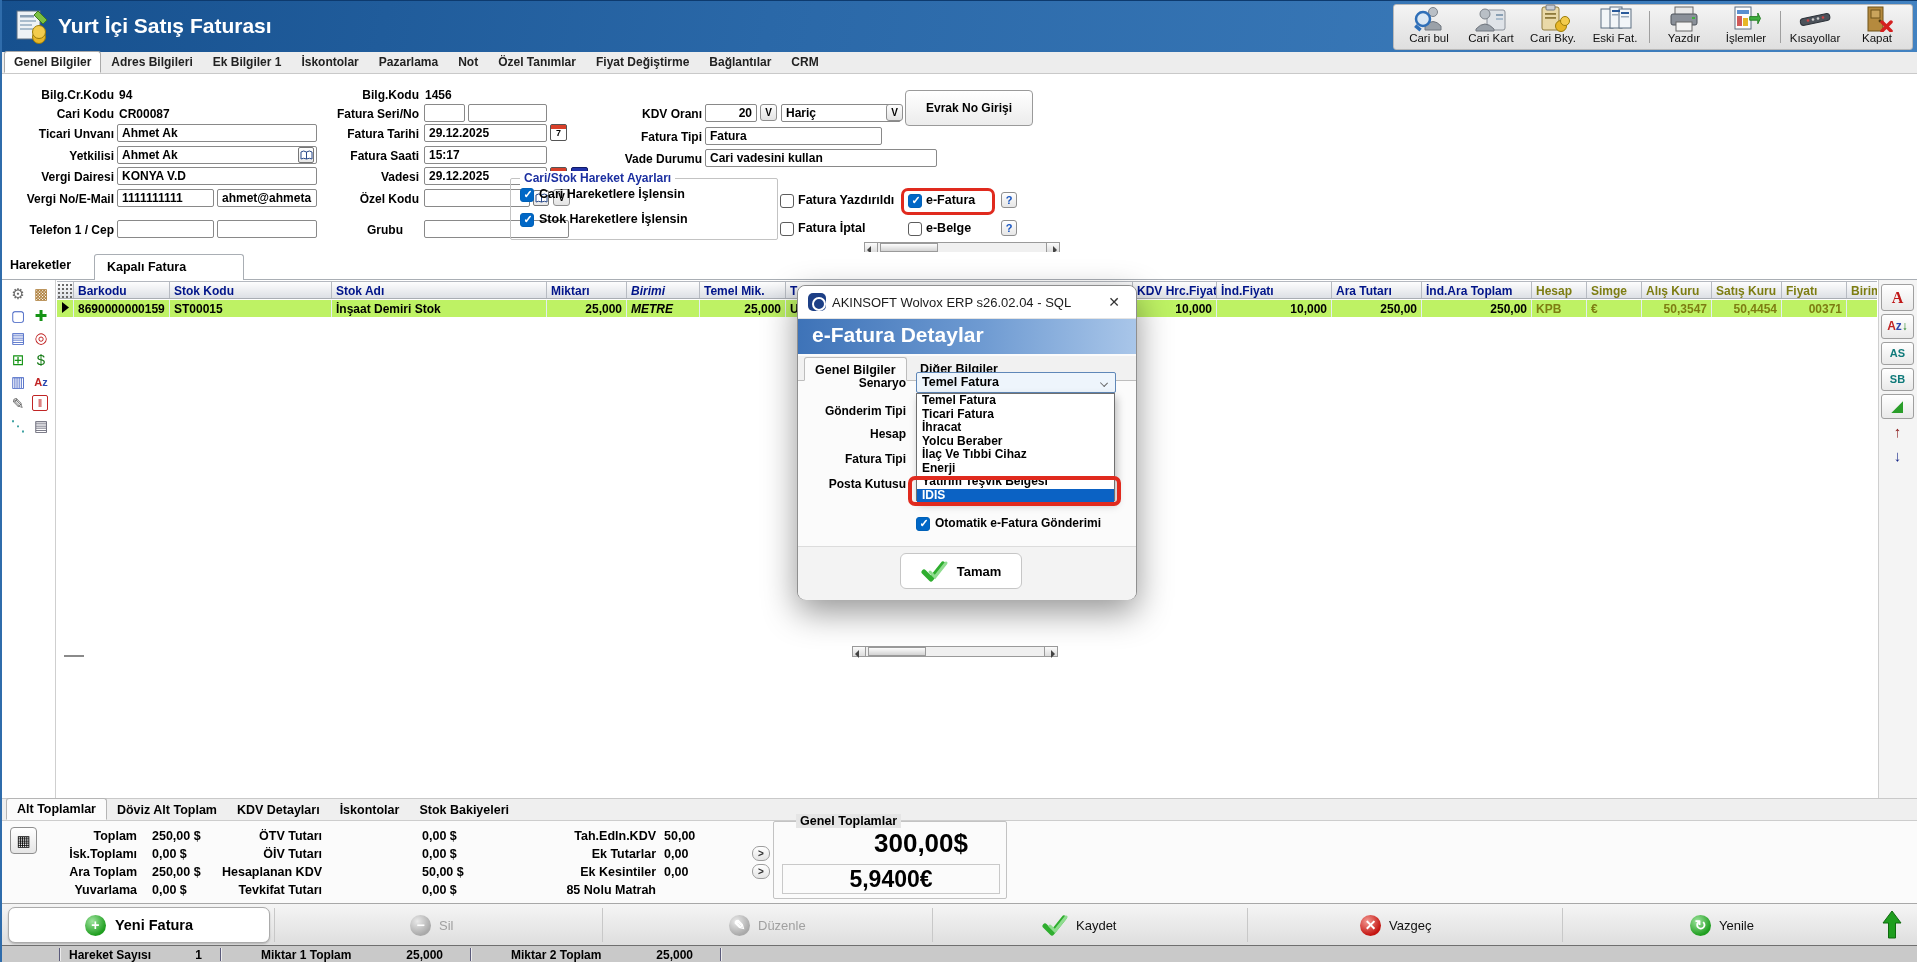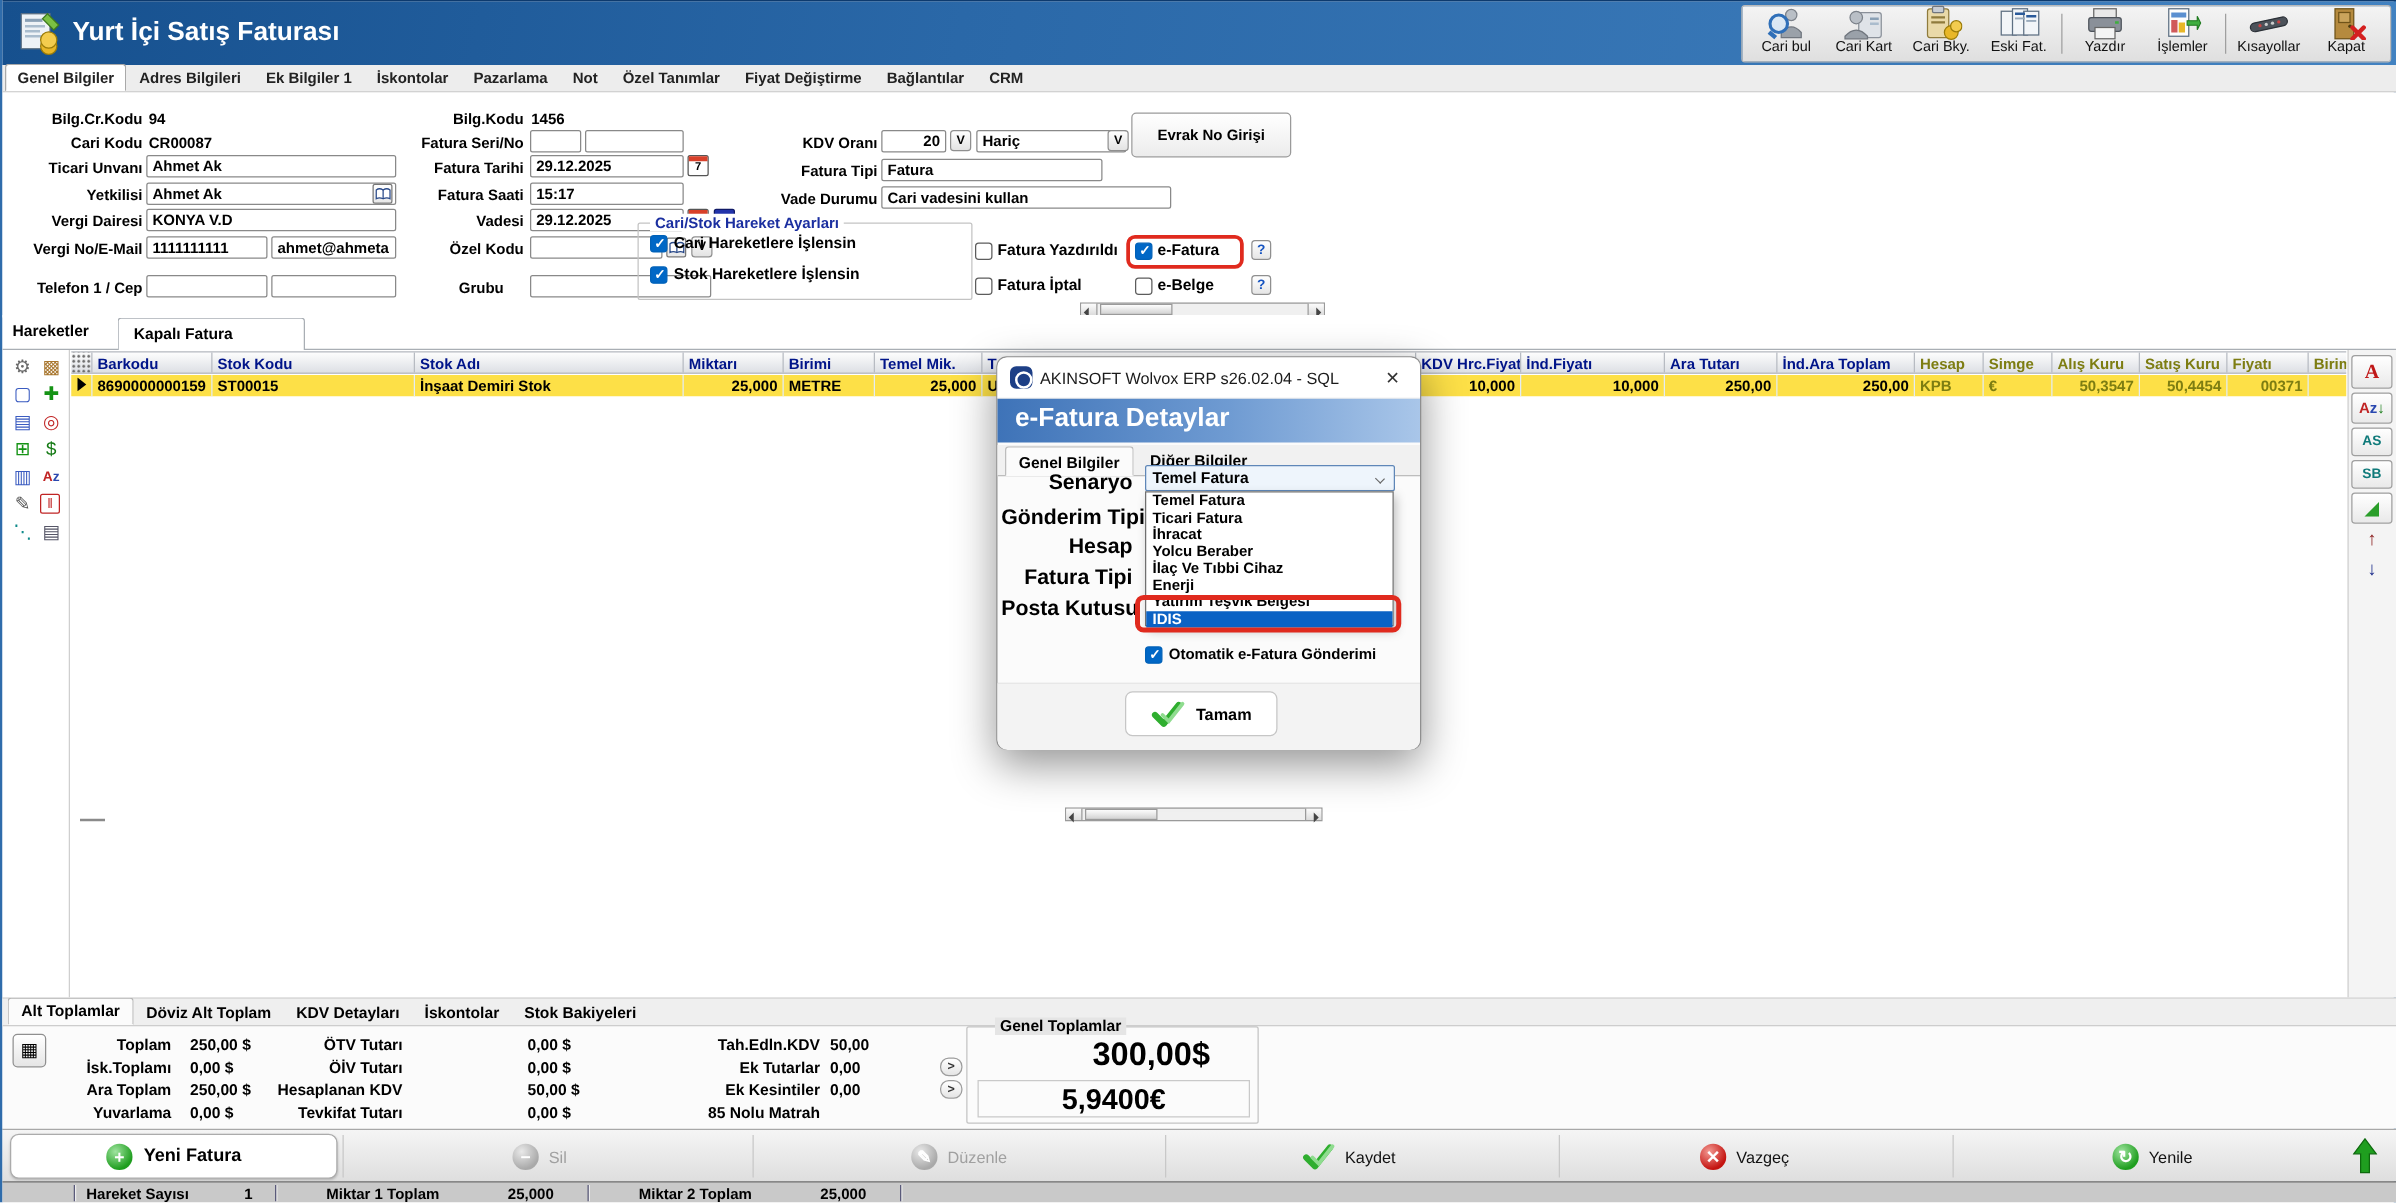--- a/index.html
+++ b/index.html
@@ -78,29 +78,29 @@
   .htab { position:absolute; left:92px; top:2px; width:150px; height:26px; background:#fff; border:1px solid #a9aeb4;
     border-bottom:none; border-radius:3px 3px 0 0; font-size:12.5px; font-weight:bold; padding:5px 0 0 12px; }
 
   
   .leftrail { position:absolute; left:0; top:280px; width:54px; height:518px; background:#fff; border-right:1px solid #cfcfcf; }
   .rico { position:absolute; width:18px; height:18px; font-size:15px; line-height:18px; text-align:center; cursor:default; }
 
   
   .thead { position:absolute; left:55px; top:281px; width:1820px; height:18px; display:flex;
     background:linear-gradient(#fdfdfd,#dde0e5); border-top:1px solid #b4b8bf; border-bottom:1px solid #a9adb4; }
-  .trow { position:absolute; left:55px; top:300px; width:1820px; height:17px; display:flex; background:#fde047; }
+  .trow { position:absolute; left:55px; top:300px; width:1820px; height:17px; display:flex; background:#bef264; }
   .th { font-size:12px; font-weight:bold; color:#001489; padding:2px 4px 0 4px; border-right:1px solid #b7bbc2;
     white-space:nowrap; overflow:hidden; }
   .td { font-size:12px; font-weight:bold; color:#000; padding:2px 4px 0 4px; border-right:1px solid #e4ecf3;
     white-space:nowrap; overflow:hidden; }
   .ra { text-align:right; }
   .ol { color:#7d7d12; }
   .t0{flex:0 0 17px;} .t1{flex:0 0 96px;} .t2{flex:0 0 162px;} .t3{flex:0 0 215px;} .t4{flex:0 0 80px;}
-  .t5{flex:0 0 73px;} .t6{flex:0 0 86px;} .t7{flex:0 0 347px;} .t8{flex:0 0 84px;} .t9{flex:0 0 115px;}
+  .t5{flex:0 0 73px;font-style:italic;} .t6{flex:0 0 86px;} .t7{flex:0 0 347px;} .t8{flex:0 0 84px;} .t9{flex:0 0 115px;}
   .t10{flex:0 0 90px;} .t11{flex:0 0 110px;} .t12{flex:0 0 55px;} .t13{flex:0 0 55px;} .t14{flex:0 0 70px;}
   .t15{flex:0 0 70px;} .t16{flex:0 0 65px;} .t17{flex:0 0 30px; border-right:none;}
   .mark-dots { background-image:radial-gradient(#6a6a6a 1px, transparent 1.2px); background-size:4px 4px; background-position:4px 5px; }
 
   
   .siderail { position:absolute; left:1876px; top:280px; width:39px; height:518px; background:#f4f4f4; border-left:1px solid #cfcfcf; }
   .srbtn { position:absolute; left:2px; width:33px; background:linear-gradient(#ffffff,#e9e9e9); border:1px solid #9f9f9f;
     border-radius:3px; text-align:center; font-weight:bold; cursor:default; }
 
   
@@ -113,21 +113,21 @@
   .dlg-logo::after { content:""; position:absolute; left:4px; top:4px; width:10px; height:10px; border:2px solid #fff; border-radius:50%; }
   .dlg-close { position:absolute; right:8px; top:5px; width:28px; height:23px; text-align:center; line-height:23px;
     font-size:14px; color:#333; border-radius:4px; }
   .dlg-header { position:absolute; left:0; top:33px; width:100%; height:35px;
     background:linear-gradient(90deg,#3e73b8 0%,#6f9bd2 55%,#a9c6e9 100%); }
   .dlg-header span { position:absolute; left:14px; top:4px; font-size:21px; font-weight:bold; color:#fff; }
   .dlg-tabs { position:absolute; left:0; top:70px; width:100%; height:25px; border-bottom:1px solid #bdbdbd; background:#f1f1f1; }
   .dtab { position:absolute; top:1px; height:24px; font-size:12.5px; font-weight:bold; padding:5px 10px 0 10px; }
   .dtab.active { left:6px; background:#fbfbfb; border:1px solid #bdbdbd; border-bottom:1px solid #fbfbfb; border-radius:3px 3px 0 0; }
   .dtab.in { left:112px; }
-  .dlg-lbl { position:absolute; font-size:17px; font-weight:bold; text-align:right; width:105px; left:3px; white-space:nowrap; }
+  .dlg-lbl { position:absolute; font-size:12px; font-weight:bold; text-align:right; width:105px; left:3px; white-space:nowrap; }
   .dlg-combo { position:absolute; left:118px; width:200px; height:21px; background:#eef5fc; border:1px solid #5f87b8;
     border-radius:2px; font-size:12.5px; font-weight:bold; padding:2px 16px 0 5px; }
   .dlg-list { position:absolute; left:118px; top:107px; width:199px; height:108px; background:#fff;
     border:1px solid #707070; box-shadow:2px 4px 8px rgba(0,0,0,.25); z-index:55; }
   .opt { height:13.5px; font-size:12px; font-weight:bold; padding:0 0 0 5px; line-height:13.5px; white-space:nowrap; color:#000; }
   .opt.sel { background:#0b62c4; color:#fff; }
   .dlg-bottom { position:absolute; left:0; top:260px; width:100%; height:54px; background:#f3f3f3;
     border-top:1px solid #dcdcdc; border-radius:0 0 8px 8px; }
   .okbtn { position:absolute; left:102px; top:6px; width:122px; height:36px; background:#fff; border:1px solid #c6c6c6;
     border-radius:6px; display:flex; align-items:center; justify-content:center; gap:8px; font-size:13px; font-weight:bold; }

